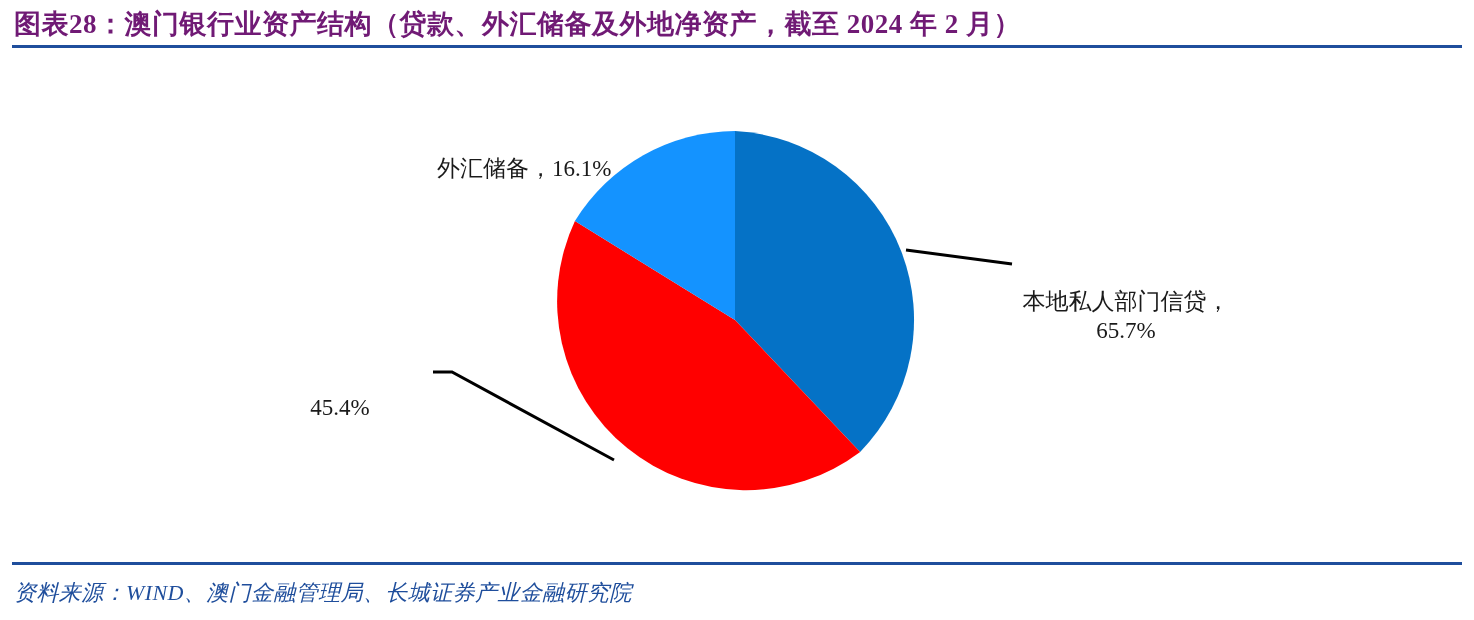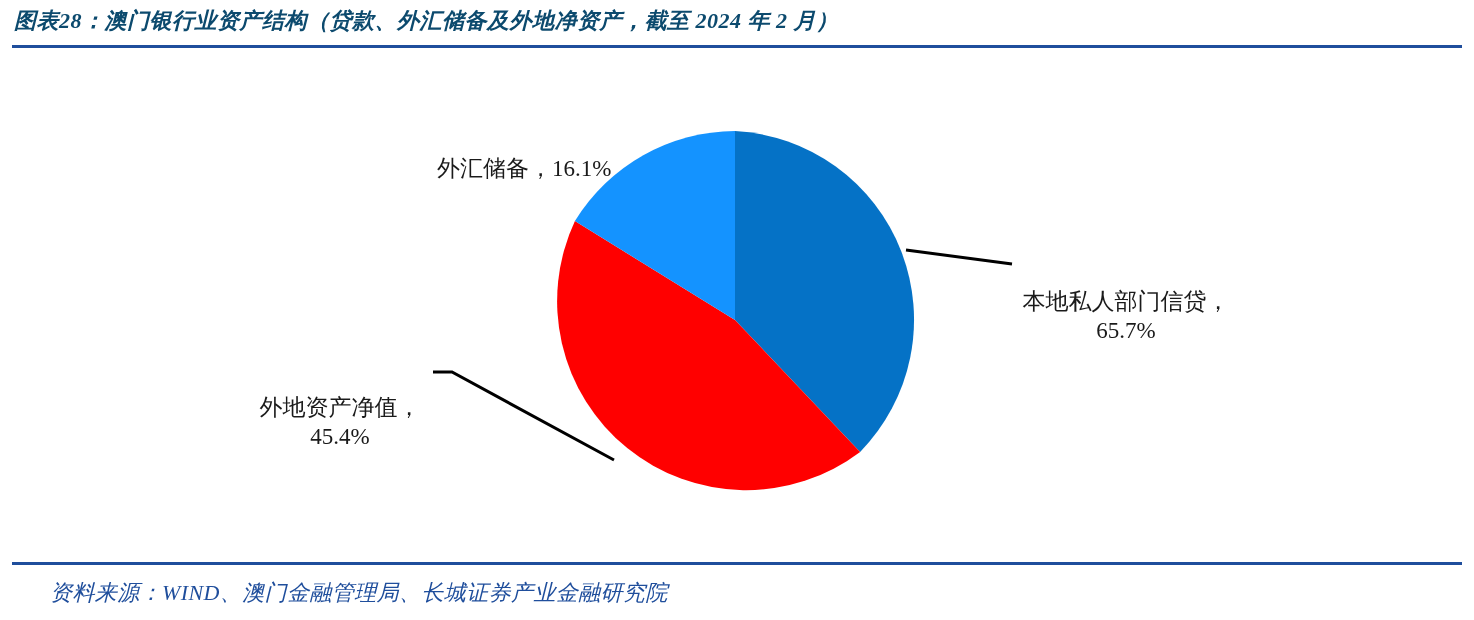--- a/index.html
+++ b/index.html
@@ -17,24 +17,23 @@
     background: #ffffff;
     overflow: hidden;
   }
 
   
   .fig-title {
     position: absolute;
     left: 14px;
     top: 6px;
     font-family: "Liberation Serif", "DejaVu Serif", serif;
-    font-size: 22px;
+    font-size: 27px;
     font-weight: bold;
-    font-style: italic;
-    color: #0c4a6e;
+    color: #701a75;
     letter-spacing: 0.5px;
     white-space: nowrap;
   }
   .rule-top {
     position: absolute;
     left: 12px;
     top: 45px;
     width: 1450px;
     height: 3px;
     background: #1F4E9C;
@@ -94,21 +93,20 @@
   .source {
     position: absolute;
     left: 14px;
     top: 578px;
     font-family: "Liberation Serif", "DejaVu Serif", serif;
     font-size: 22px;
     font-style: italic;
     color: #1F4E9C;
     letter-spacing: 0.4px;
     white-space: nowrap;
-    margin-left: 36px;
   }
 </style>
 </head>
 <body>
 
 <div class="page">
 
   <div class="fig-title">图表28：澳门银行业资产结构（贷款、外汇储备及外地净资产，截至 2024 年 2 月）</div>
   <div class="rule-top"></div>
 
@@ -130,21 +128,20 @@
     <div class="pie-label lbl-reserves">
       <span>外汇储备，16.1%</span>
     </div>
 
     <div class="pie-label lbl-credit">
       <span class="l1">本地私人部门信贷，</span>
       <span class="l2">65.7%</span>
     </div>
 
     <div class="pie-label lbl-external">
-      <span class="l1">外地资产净值，</span>
       <span class="l2">45.4%</span>
     </div>
   </div>
 
   <div class="rule-bottom"></div>
   <div class="source">资料来源：WIND、澳门金融管理局、长城证券产业金融研究院</div>
 
 </div>
 
 </body></html>

